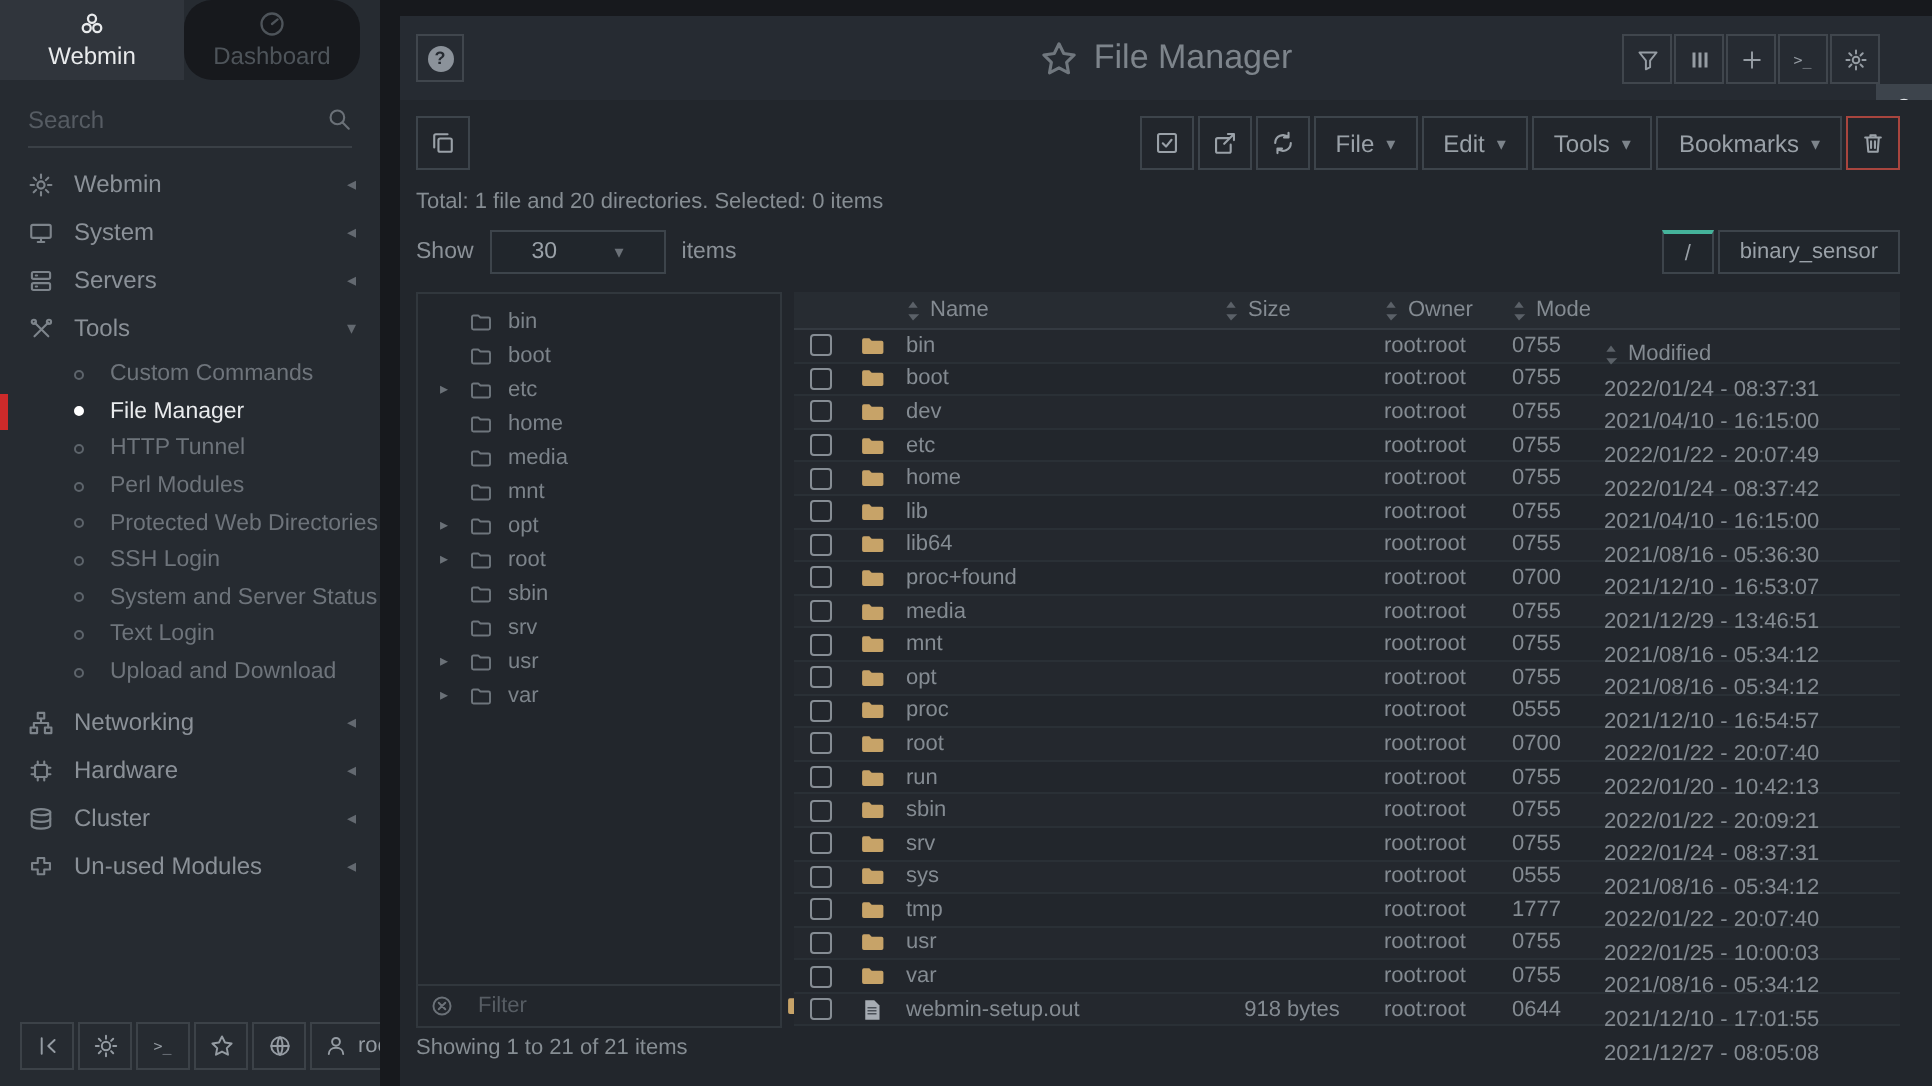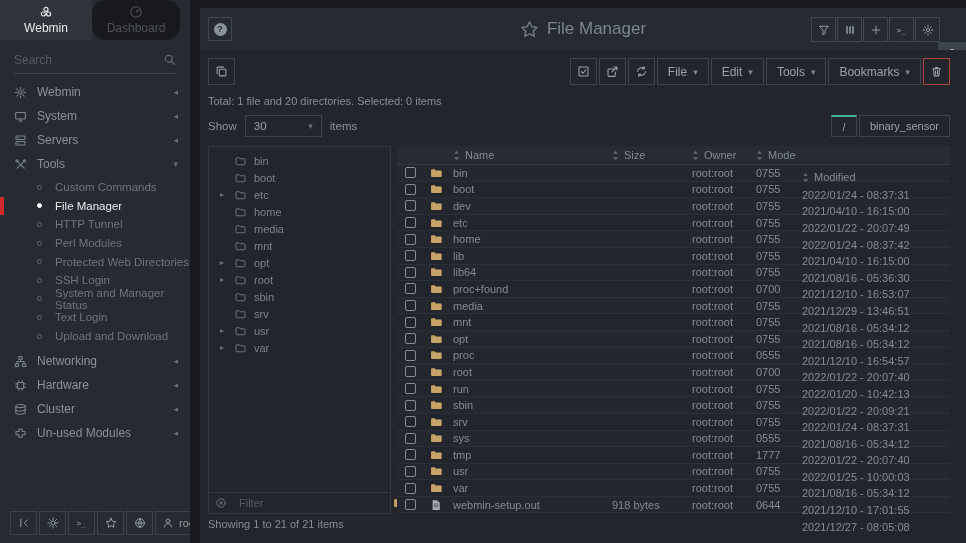--- a/index.html
+++ b/index.html
@@ -65,22 +65,22 @@
               display:flex; align-items:center; justify-content:center; gap:6px; font-size:12px;
               font-family:inherit; cursor:pointer; padding:0 10px; }
   .tool-btn.iconic { width:27px; padding:0; }
   .tool-btn .icn { width:13px; height:13px; }
   .toolbar-right { margin-left:auto; display:flex; gap:2px; }
   .tool-btn.trash { border-color:#a8453e; width:27px; padding:0; }
   .caret { font-size:9px; color:#7d848b; }
   .summary { margin-top:10px; font-size:11px; color:#868d93; }
   .controls { margin-top:8px; display:flex; align-items:center; }
   .show-group { display:flex; align-items:center; gap:8px; color:#8b9198; font-size:11.5px; }
-  .fake-select { width:77px; height:22px; border:1px solid #3d444b; background:#21262c; color:#9aa1a8;
-                 display:flex; align-items:center; padding:0 8px; font-size:11.5px; cursor:pointer; }
+  .fake-select { width:88px; height:22px; border:1px solid #3d444b; background:#21262c; color:#9aa1a8;
+                 display:flex; align-items:center; padding:0 20px; font-size:11.5px; cursor:pointer; }
   .fake-select .caret { margin-left:auto; color:#6b7178; }
   .crumbs { margin-left:auto; display:flex; gap:2px; }
   .crumb { height:22px; border:1px solid #3d444b; color:#9aa1a8; font-size:11px; display:flex;
            align-items:center; justify-content:center; padding:0 10px; cursor:pointer; background:#21262c; }
   .crumb.rootcrumb { border-top:2px solid #45b39b; width:26px; padding:0; }
   .panels { margin-top:9px; display:flex; gap:6px; height:368px; }
   .tree-panel { width:183px; border:1px solid #31373d; display:flex; flex-direction:column; }
   .tree-list { flex:1; padding-top:5px; }
   .tree-item { display:flex; align-items:center; height:17px; padding-left:8px; gap:7px;
                color:#7c838a; font-size:11px; cursor:pointer; }
@@ -98,21 +98,21 @@
            border-bottom:1px solid #343a41; color:#848b92; font-size:11px; }
   .hcell { display:flex; align-items:center; gap:5px; cursor:pointer; }
   .sort { display:inline-flex; width:7px; height:11px; color:#5b6168; }
   .sort svg { width:100%; height:100%; }
   .trow { display:flex; align-items:center; height:16.6px; border-bottom:1px solid #2a3036;
           color:#848b92; font-size:11px; cursor:pointer; }
   .trow:nth-child(odd) { background:#24282e; }
   .c-check { width:26px; display:flex; justify-content:center; flex:none; }
   .c-icon { width:30px; display:flex; flex:none; padding-left:6px; }
   .c-name { flex:1; }
-  .c-size { width:80px; text-align:left; padding-right:12px; flex:none; }
+  .c-size { width:80px; text-align:center; padding-right:12px; flex:none; }
   .thead .c-size { text-align:left; padding-right:0; }
   .c-owner { width:64px; flex:none; }
   .c-mode { width:46px; flex:none; }
   .c-mod  { width:148px; flex:none;margin-top:44px; }
   .cbx { width:11px; height:11px; border:1px solid #868d94; border-radius:2px; background:transparent; }
   .c-icon .icn { width:14px; height:12px; }
   .showing { margin-top:4px; font-size:11px; color:#868d93; }
 </style>
 </head>
 <body>
@@ -211,21 +211,21 @@
         <div class="sub-item">
           <span class="bullet"></span>
           <span>Protected Web Directories</span>
         </div>
         <div class="sub-item">
           <span class="bullet"></span>
           <span>SSH Login</span>
         </div>
         <div class="sub-item">
           <span class="bullet"></span>
-          <span>System and Manager Status</span>
+          <span>System and Server Status</span>
         </div>
         <div class="sub-item">
           <span class="bullet"></span>
           <span>Text Login</span>
         </div>
         <div class="sub-item">
           <span class="bullet"></span>
           <span>Upload and Download</span>
         </div>
       </div>

